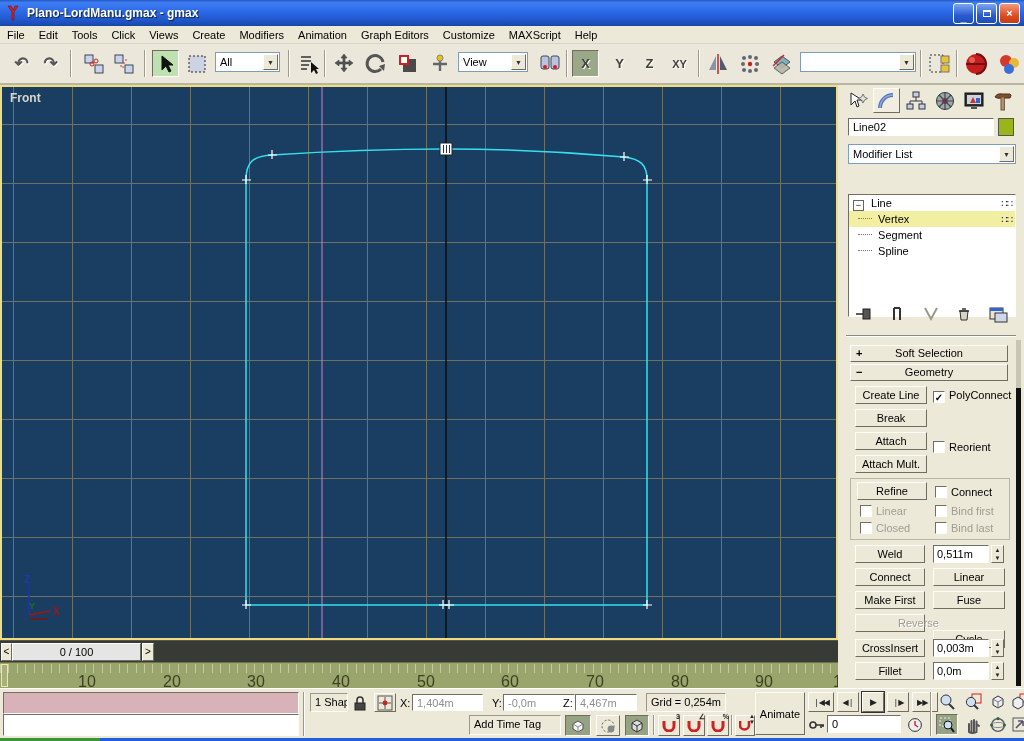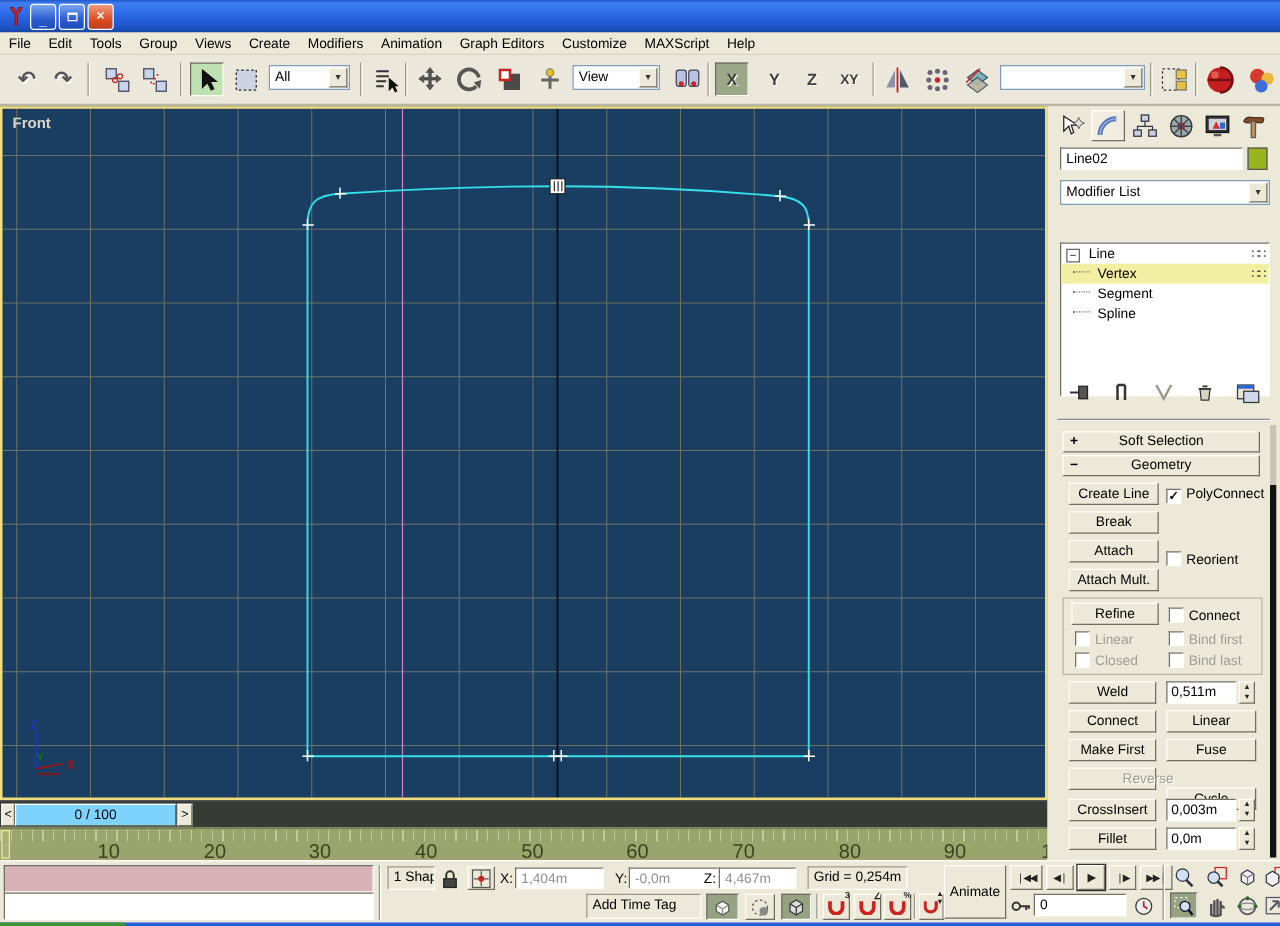--- a/index.html
+++ b/index.html
@@ -39,21 +39,21 @@
   
   #viewport { left:0; top:85px; width:838px; height:555px; border:2px solid #f1dd7c; background:#1a3e62;
     background-image:linear-gradient(#6d7265 1px, transparent 1px),linear-gradient(90deg,#6d7265 1px, transparent 1px);
     background-size:59px 59px; background-position:11px 37px; overflow:hidden; }
   #vp-label { left:8px; top:4px; color:#d9d6ca; font-weight:bold; font-size:12px; }
   #vp-svg { left:0; top:0; }
 
   
   #timeslider { left:0; top:640px; width:838px; height:22px; background:#373a35; border-top:1px solid #555; }
   .ts-btn { position:absolute; top:2px; height:18px; background:#ece9d8; border:1px solid; border-color:#fffdf8 #6f6c60 #6f6c60 #fffdf8; text-align:center; font-size:10px; line-height:16px; }
-  #ts-bar { position:absolute; left:12px; top:2px; width:129px; height:18px; background:#7dd3fc;
+  #ts-bar { position:absolute; left:12px; top:2px; width:129px; height:18px; background:#e5e5e5;
     border:1px solid; border-color:#fffdf8 #6f6c60 #6f6c60 #fffdf8; text-align:center; line-height:16px; }
 
   
   #trackbar { left:0; top:662px; width:838px; height:26px; background:#9aa56e; border-top:1px solid #6a7246; overflow:hidden; }
   #trackbar .ticks { position:absolute; left:0; top:1px; width:100%; height:9px;
     background:repeating-linear-gradient(90deg,#c3c99a 0 1px,transparent 1px 8.47px); }
   #trackbar .num { position:absolute; top:10px; width:24px; text-align:center; color:#3c4220; font-size:16px; }
   #tb-marker { position:absolute; left:1px; top:1px; width:7px; height:23px; background:#a9b07a; border:1px solid #ecea9c; }
 
   
@@ -108,34 +108,35 @@
   #taskbar { left:0; top:738px; width:1024px; height:3px; background:#245edb; }
   #taskbar .start { position:absolute; left:0; top:0; width:100px; height:3px; background:#3c9338; }
 </style>
 </head>
 <body>
 
 <div id="titlebar" class="abs">
   <svg width="18" height="18" viewBox="0 0 18 18">
     <path d="M4 2 L8 8 L8 16 L10 16 L10 8 L14 2 L11 2 L9 6 L7 2 Z" fill="#d42020" stroke="#7a0d0d" stroke-width="0.6"></path>
   </svg>
+  <span class="title">Plano-LordManu.gmax - gmax</span>
   <div class="winbtn">
       <span style="margin-top:8px">_</span>
     </div>
   <div class="winbtn">
       <span class="restore-glyph"></span>
     </div>
   <div class="winbtn close">×</div>
 </div>
 
 <div id="menubar" class="abs">
   <span>File</span>
   <span>Edit</span>
   <span>Tools</span>
-  <span>Group</span>
+  <span>Click</span>
   <span>Views</span>
   <span>Create</span>
   <span>Modifiers</span>
   <span>Animation</span>
   <span>Graph Editors</span>
   <span>Customize</span>
   <span>MAXScript</span>
   <span>Help</span>
 </div>
 

